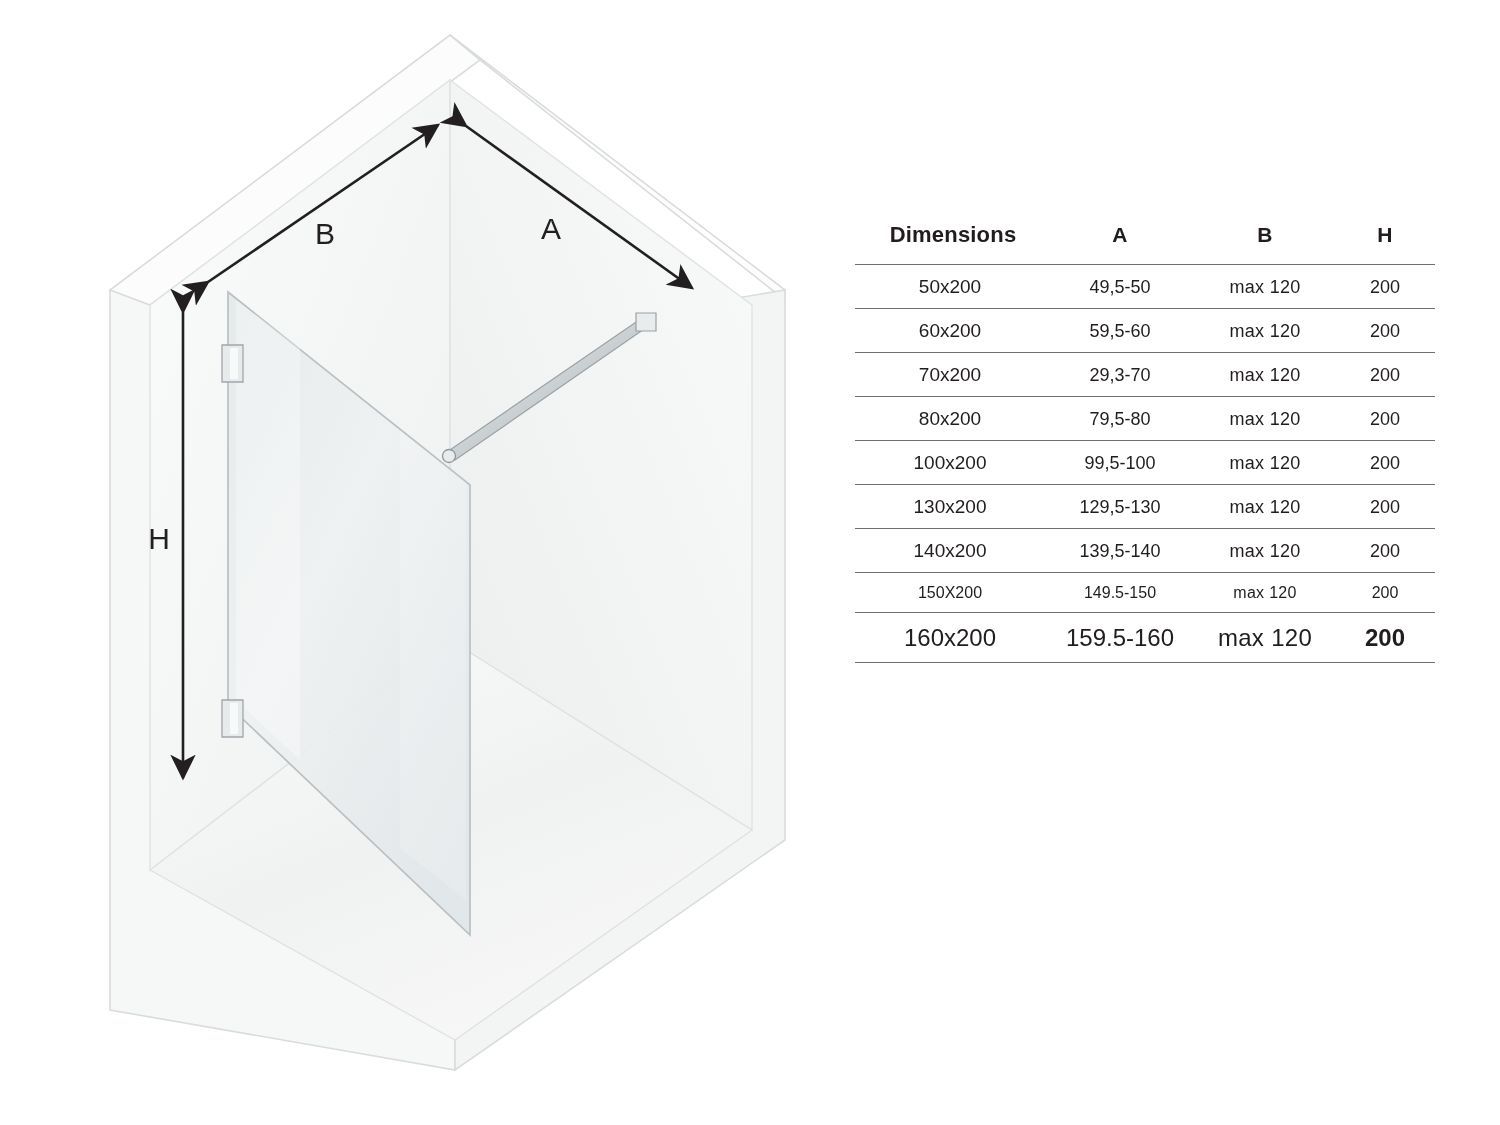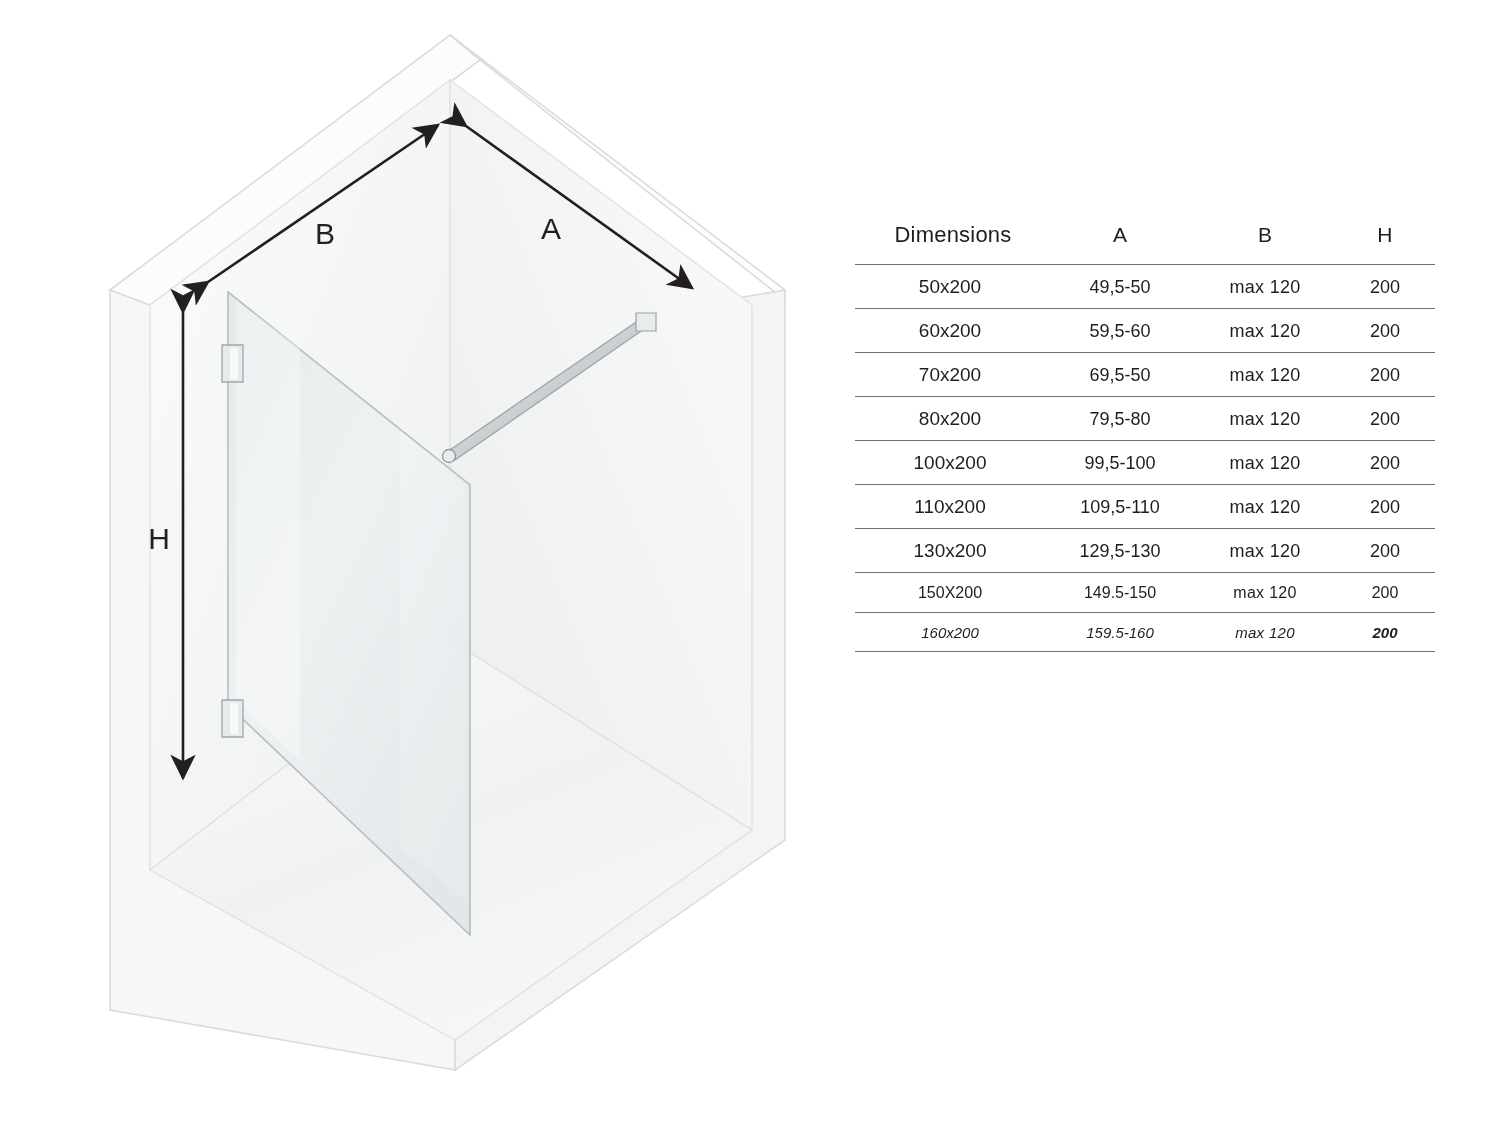--- a/index.html
+++ b/index.html
@@ -39,21 +39,21 @@
     width: 580px;
     table-layout: fixed;
   }
   table.spec col.c0 { width: 190px; }
   table.spec col.c1 { width: 150px; }
   table.spec col.c2 { width: 140px; }
   table.spec col.c3 { width: 100px; }
 
   table.spec thead th {
     font-size: 21px;
-    font-weight: normal;
+    font-weight: bold;
     color: #211d1c;
     padding: 0 0 16px 0;
     text-align: center;
     border: none;
     letter-spacing: 0.2px;
   }
   table.spec thead th.head-dim {
     font-size: 22px;
     text-align: center;
     padding-left: 6px;
@@ -70,21 +70,21 @@
     border-bottom: 1px solid #6f6f6f;
   }
   table.spec tbody td.col-dim {
     font-size: 19px;
   }
   table.spec tbody td.col-b {
     letter-spacing: 0.3px;
   }
   
   table.spec tbody tr.r11 td { font-size: 16px; }
-  table.spec tbody tr.r12 td { font-size: 15px; font-style: italic; }
+  table.spec tbody tr.r12 td { font-size: 24px; }
   table.spec tbody tr.r12 td.col-h { font-weight: bold; }
 
   .lbl {
     font-family: "Liberation Sans", sans-serif;
     font-size: 30px;
     fill: #231f20;
   }
 </style>
 </head>
 <body>
@@ -200,48 +200,48 @@
           <td class="col-h">200</td>
         </tr>
         <tr class="r2">
           <td class="col-dim">60x200</td>
           <td class="col-a">59,5-60</td>
           <td class="col-b">max 120</td>
           <td class="col-h">200</td>
         </tr>
         <tr class="r3">
           <td class="col-dim">70x200</td>
-          <td class="col-a">69,5-50</td>
+          <td class="col-a">29,3-70</td>
           <td class="col-b">max 120</td>
           <td class="col-h">200</td>
         </tr>
         <tr class="r4">
           <td class="col-dim">80x200</td>
           <td class="col-a">79,5-80</td>
           <td class="col-b">max 120</td>
           <td class="col-h">200</td>
         </tr>
         <tr class="r6">
           <td class="col-dim">100x200</td>
           <td class="col-a">99,5-100</td>
           <td class="col-b">max 120</td>
           <td class="col-h">200</td>
         </tr>
-        <tr class="r7">
-          <td class="col-dim">110x200</td>
-          <td class="col-a">109,5-110</td>
-          <td class="col-b">max 120</td>
-          <td class="col-h">200</td>
-        </tr>
         <tr class="r9">
           <td class="col-dim">130x200</td>
           <td class="col-a">129,5-130</td>
           <td class="col-b">max 120</td>
           <td class="col-h">200</td>
         </tr>
+        <tr class="r10">
+          <td class="col-dim">140x200</td>
+          <td class="col-a">139,5-140</td>
+          <td class="col-b">max 120</td>
+          <td class="col-h">200</td>
+        </tr>
         <tr class="r11">
           <td class="col-dim">150X200</td>
           <td class="col-a">149.5-150</td>
           <td class="col-b">max 120</td>
           <td class="col-h">200</td>
         </tr>
         <tr class="r12">
           <td class="col-dim">160x200</td>
           <td class="col-a">159.5-160</td>
           <td class="col-b">max 120</td>

